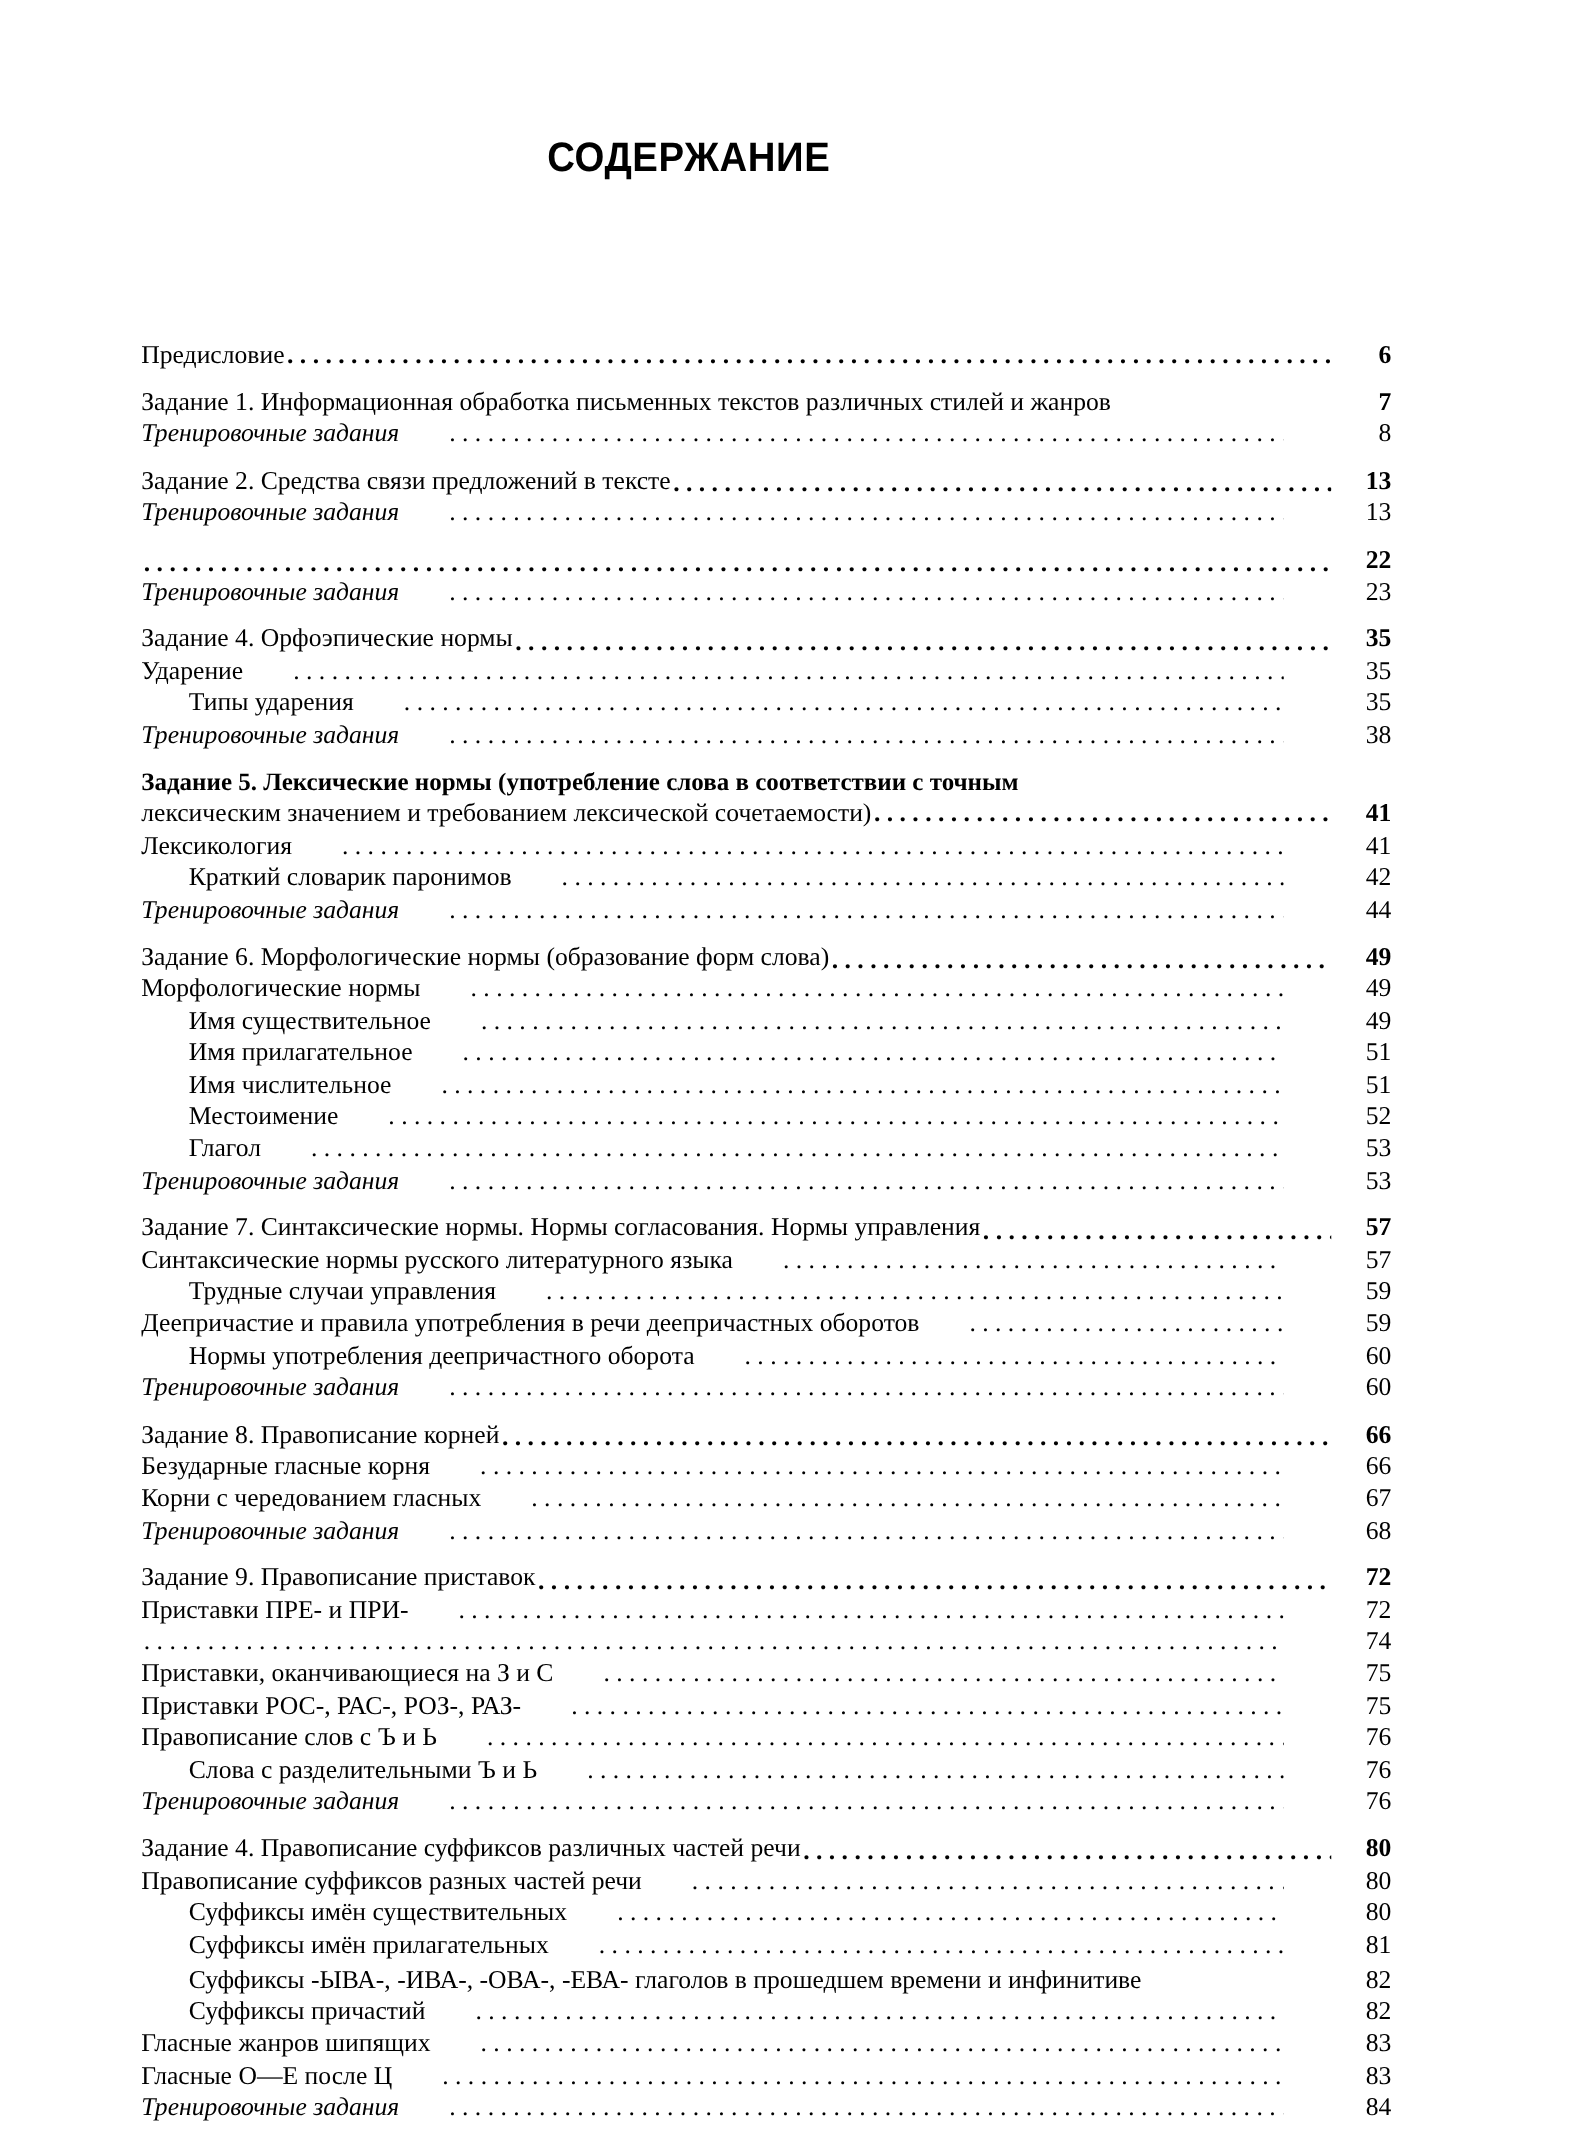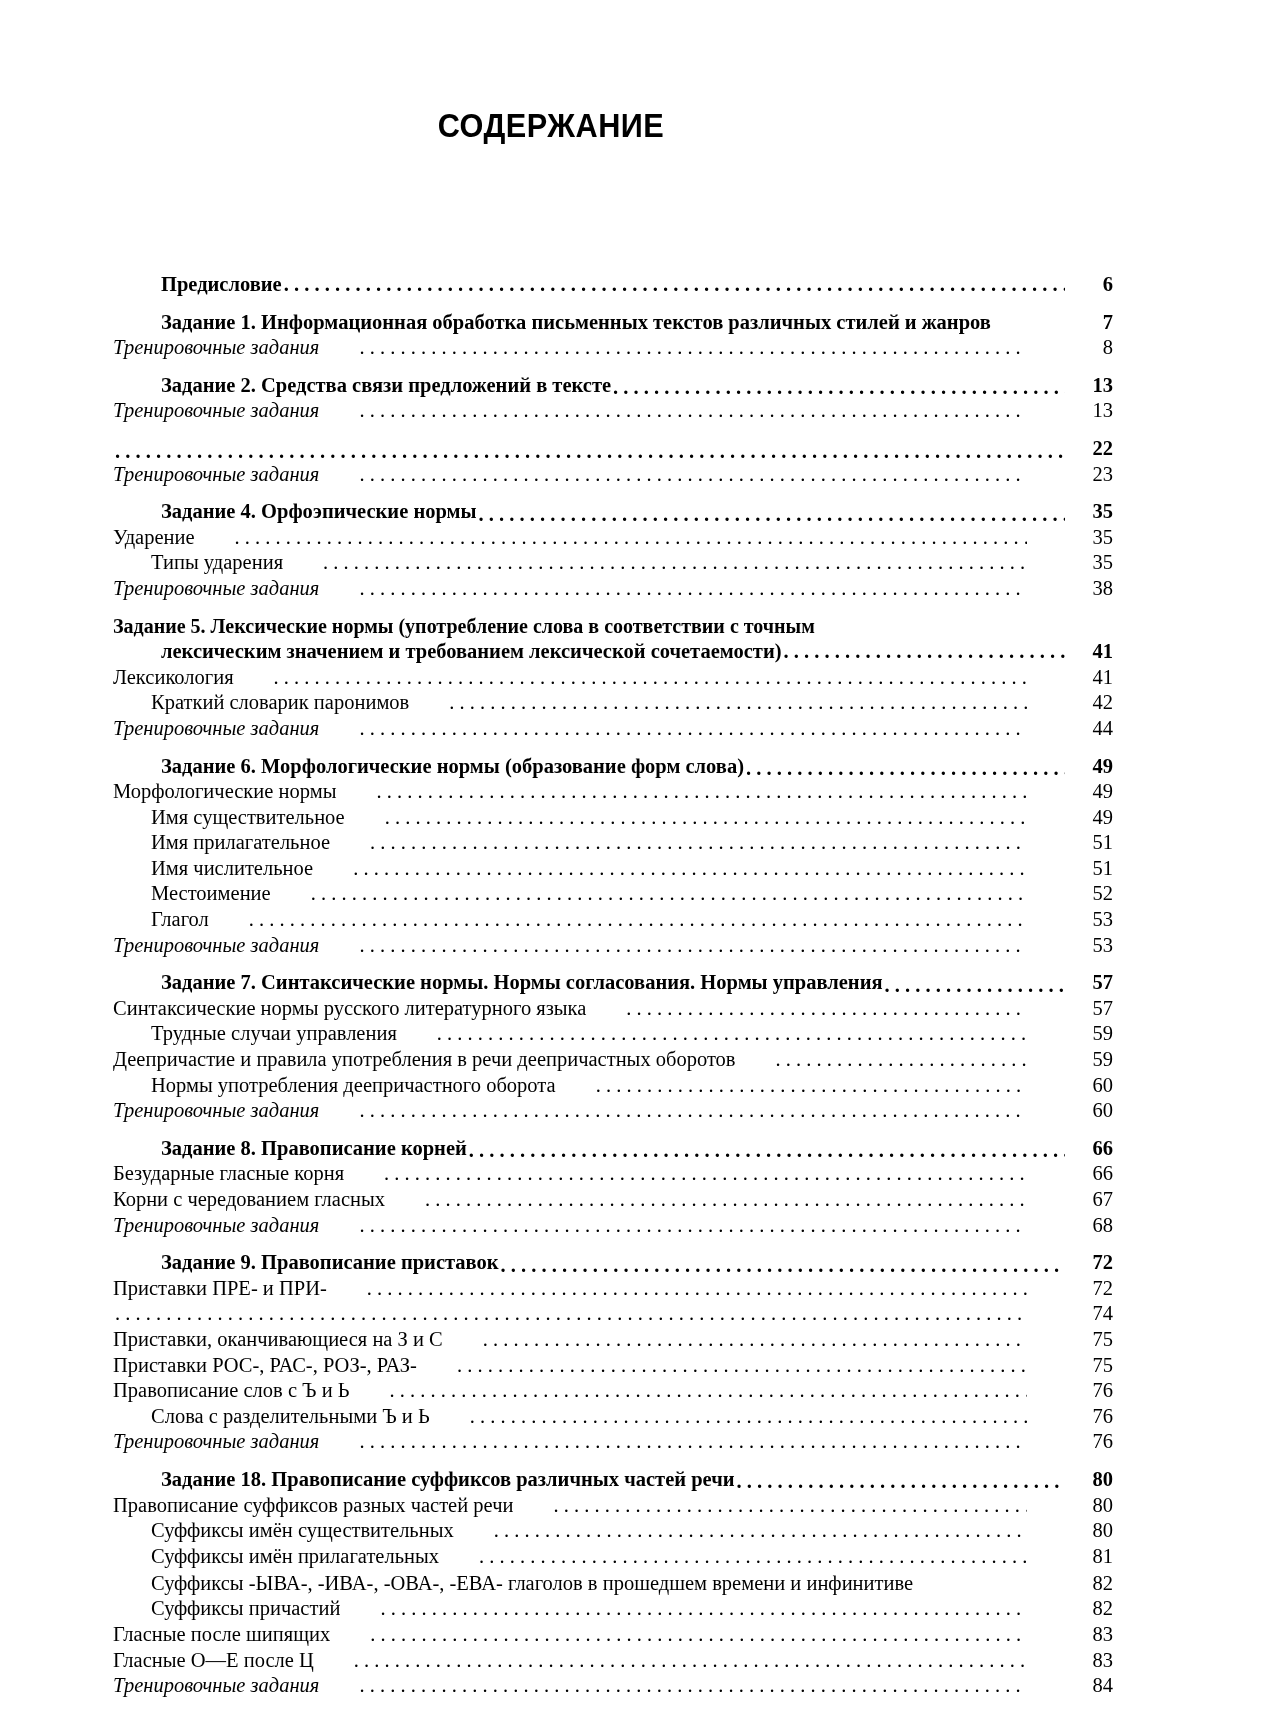--- a/index.html
+++ b/index.html
@@ -76,21 +76,21 @@
     flex: 0 0 auto;
     width: 46px;
     text-align: right;
     font-size: 20.5px;
   }
 
   
   .lvl-top {
     font-weight: bold;
   }
-  .lvl-top .label { font-weight: bold; margin-left: 48px; }
+  .lvl-top .label { font-weight: normal; }
 
   .lvl-sub {
     font-weight: normal;
     gap: 38px;
   }
 
   .lvl-italic .label {
     font-style: italic;
   }
 
@@ -316,21 +316,21 @@
         <span class="label">Слова с разделительными Ъ и Ь</span>
         <span class="leader"></span>
         <span class="pageno">76</span>
       </div>
       <div class="toc-row lvl-sub lvl-italic indent-1">
         <span class="label">Тренировочные задания</span>
         <span class="leader"></span>
         <span class="pageno">76</span>
       </div>
       <div class="toc-row lvl-top indent-1 gap-before">
-        <span class="label">Задание 18. Правописание суффиксов различных частей речи</span>
+        <span class="label">Задание 4. Правописание суффиксов различных частей речи</span>
         <span class="leader"></span>
         <span class="pageno">80</span>
       </div>
       <div class="toc-row lvl-sub indent-1">
         <span class="label">Правописание суффиксов разных частей речи</span>
         <span class="leader"></span>
         <span class="pageno">80</span>
       </div>
       <div class="toc-row lvl-sub indent-2">
         <span class="label">Суффиксы имён существительных</span>
@@ -346,21 +346,21 @@
         <span class="label">Суффиксы -ЫВА-, -ИВА-, -ОВА-, -ЕВА- глаголов в прошедшем времени и инфинитиве</span>
         <span class="leader"></span>
         <span class="pageno">82</span>
       </div>
       <div class="toc-row lvl-sub indent-2">
         <span class="label">Суффиксы причастий</span>
         <span class="leader"></span>
         <span class="pageno">82</span>
       </div>
       <div class="toc-row lvl-sub indent-1">
-        <span class="label">Гласные после шипящих</span>
+        <span class="label">Гласные жанров шипящих</span>
         <span class="leader"></span>
         <span class="pageno">83</span>
       </div>
       <div class="toc-row lvl-sub indent-1">
         <span class="label">Гласные О—Е после Ц</span>
         <span class="leader"></span>
         <span class="pageno">83</span>
       </div>
       <div class="toc-row lvl-sub lvl-italic indent-1">
         <span class="label">Тренировочные задания</span>

